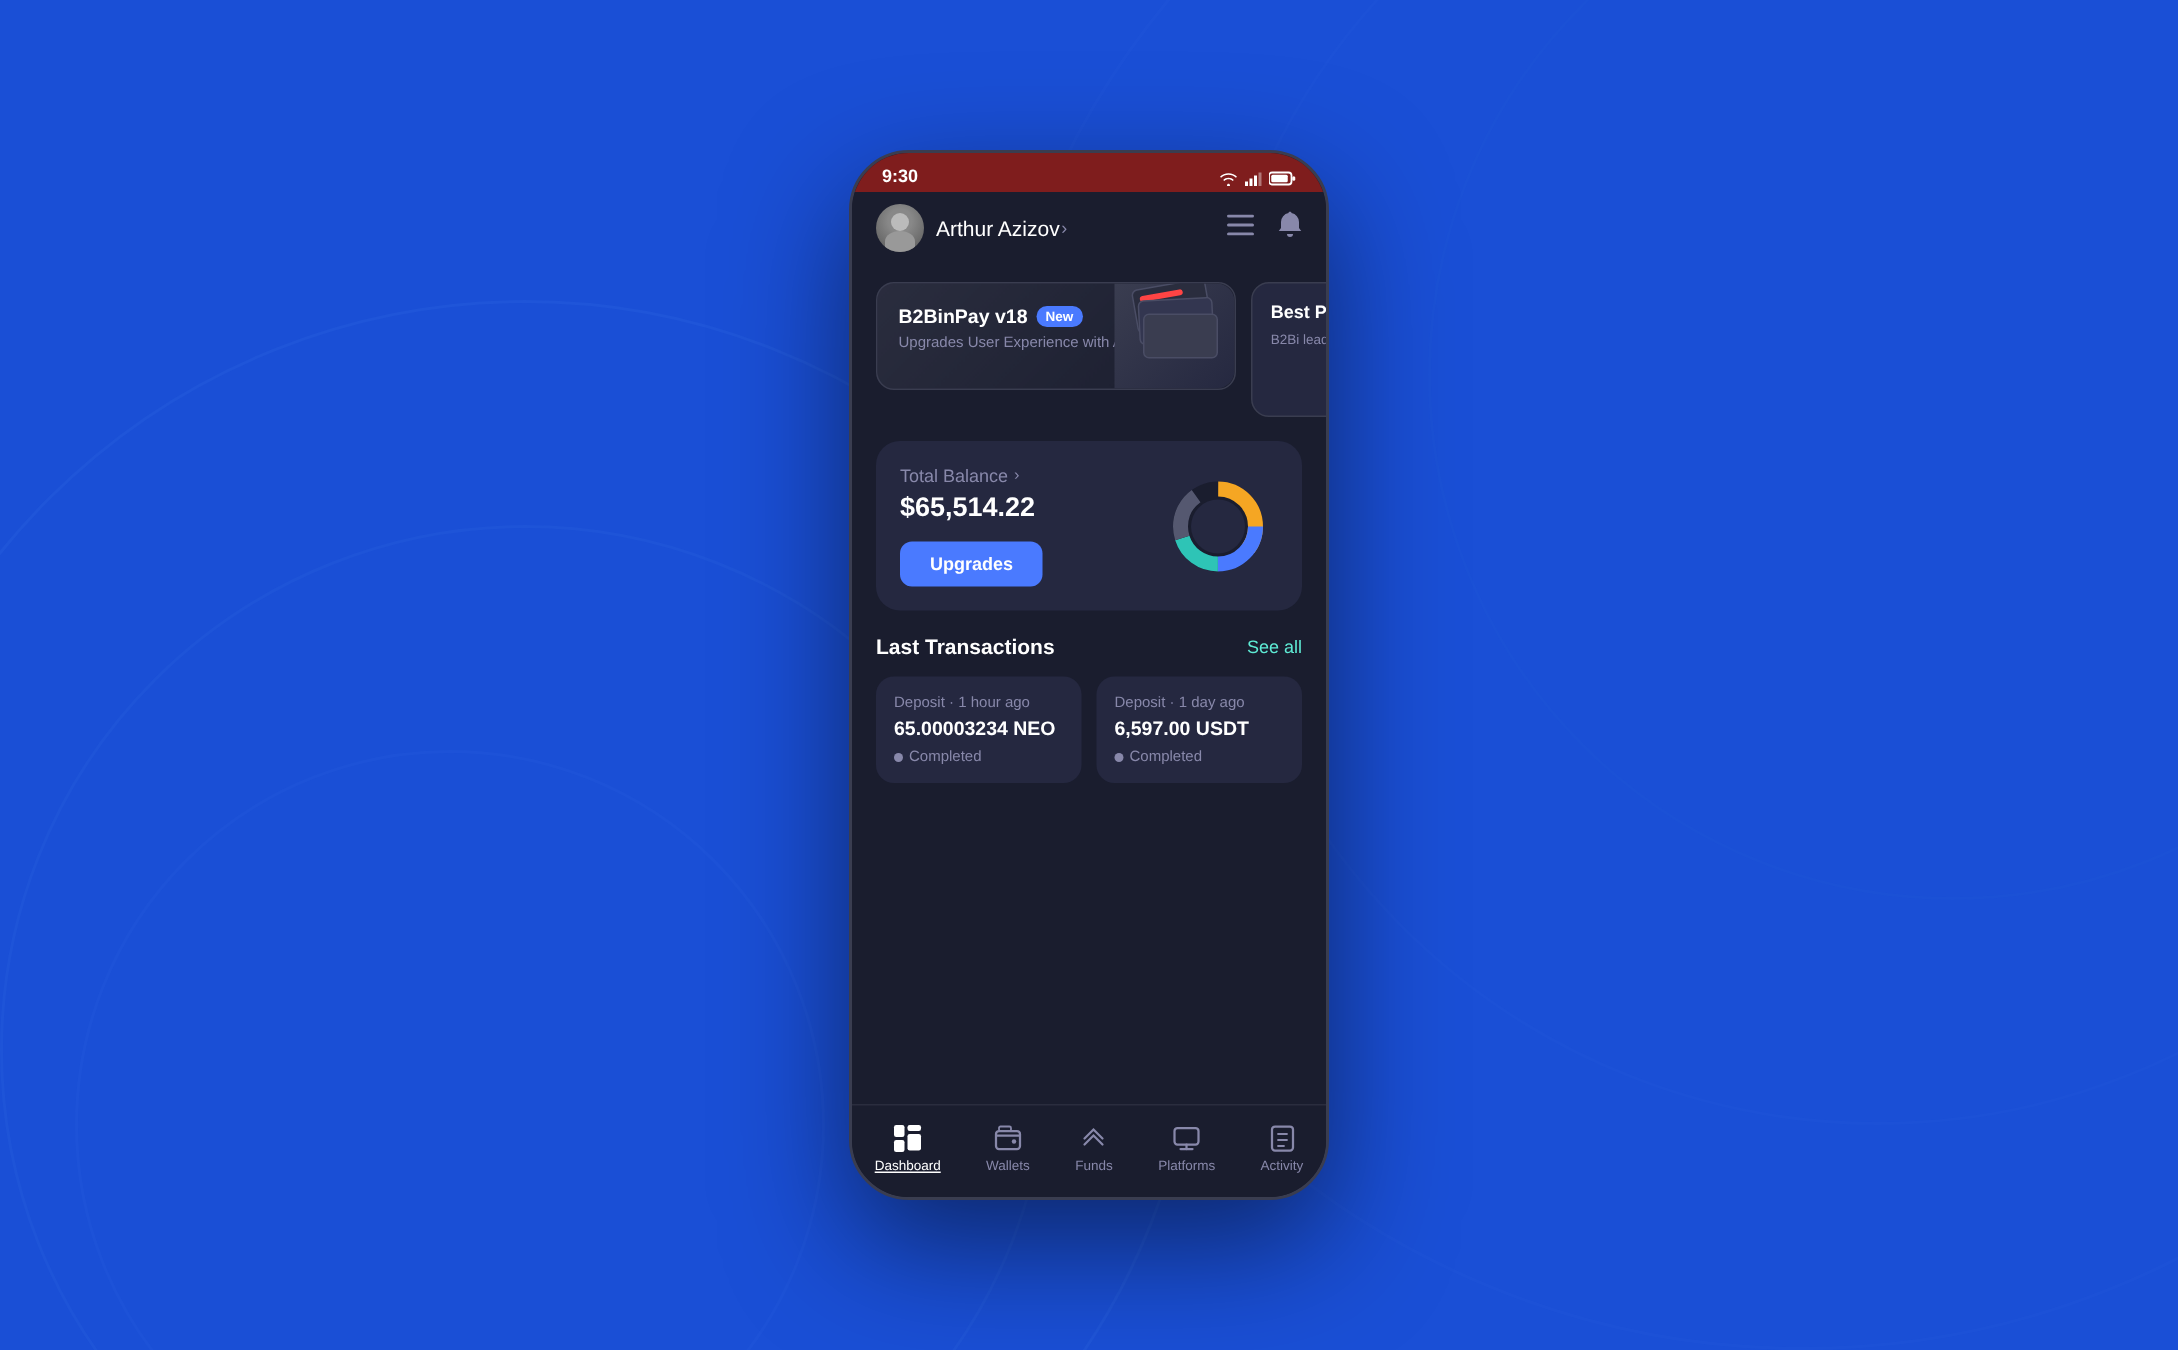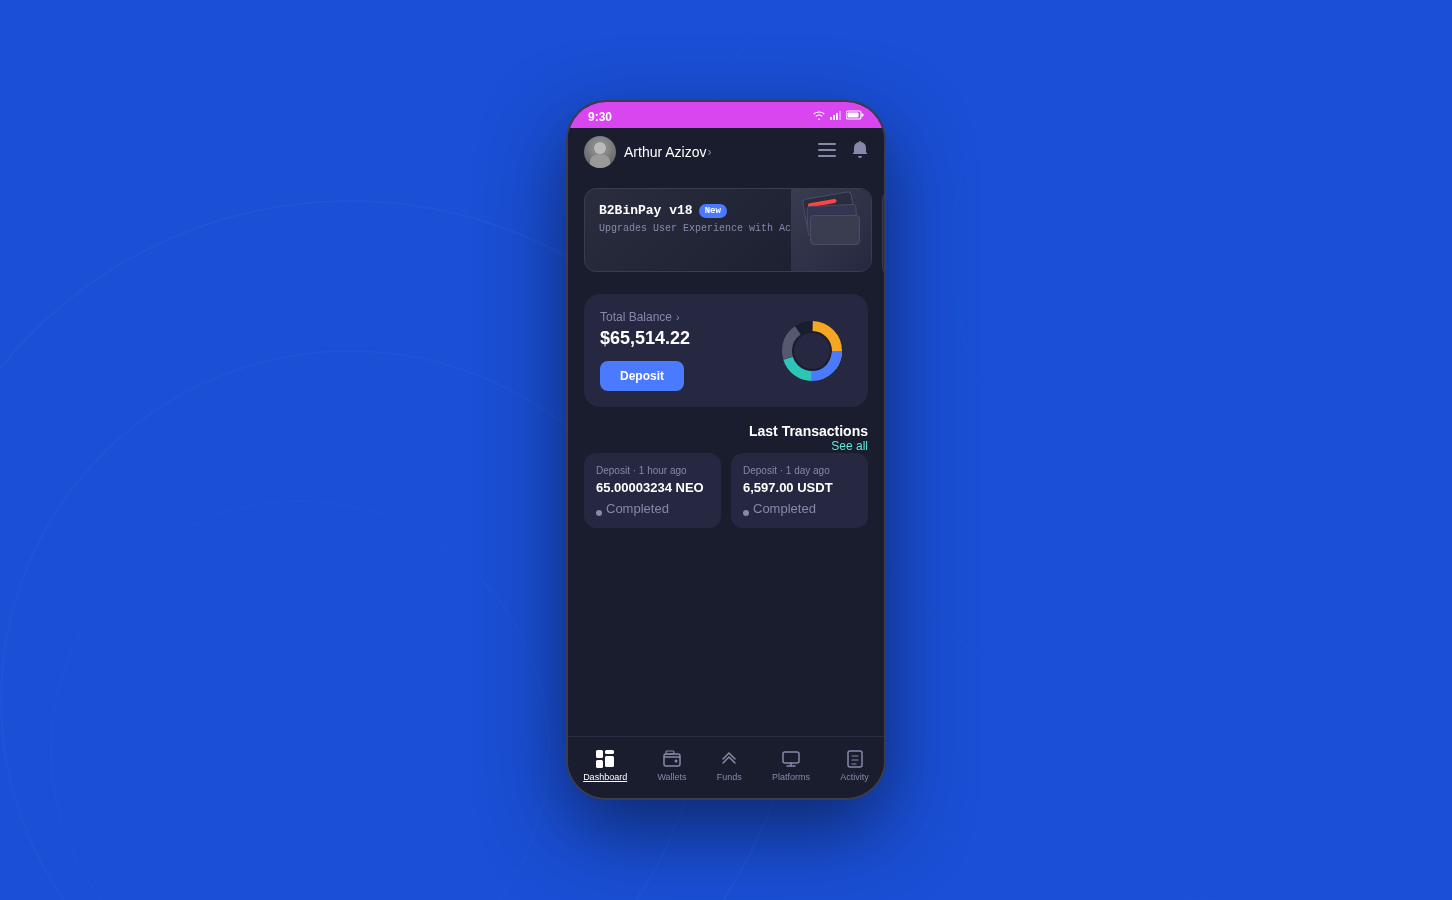--- a/index.html
+++ b/index.html
@@ -40,25 +40,25 @@
       border-radius: 40px;
       border: 2px solid #3a3d50;
       overflow: hidden;
       display: flex;
       flex-direction: column;
       box-shadow: 0 30px 80px rgba(0,0,0,0.5);
     }
 
     
     .status-bar {
-      background: #d946ef;
+      background: #7f1d1d;
       padding: 8px 20px 4px;
       display: flex;
       justify-content: space-between;
-      align-items: flex-start;
+      align-items: flex-end;
     }
 
     .status-time {
       color: #fff;
       font-size: 12px;
       font-weight: 600;
     }
 
     .status-icons {
       display: flex;
@@ -146,27 +146,26 @@
     
     .banner-section {
       padding: 8px 16px;
       display: flex;
       gap: 10px;
       overflow: hidden;
     }
 
     .banner-card {
       min-width: 240px;
-      height: 84px;
+      height: 72px;
       border-radius: 12px;
       padding: 14px;
       position: relative;
       overflow: hidden;
       flex-shrink: 0;
-      font-family: Liberation Mono, monospace;
     }
 
     .banner-card-dark {
       background: linear-gradient(135deg, #2a2d3e 0%, #1a1d2e 100%);
       border: 1px solid #3a3d50;
     }
 
     .banner-title {
       color: #fff;
       font-size: 13px;
@@ -294,22 +293,22 @@
     }
 
     
     .transactions-section {
       padding: 8px 16px 16px;
     }
 
     .transactions-header {
       display: flex;
       justify-content: space-between;
-      align-items: flex-end;
-      flex-direction: column;
+      align-items: center;
+      margin-bottom: 12px;
     }
 
     .transactions-title {
       color: #fff;
       font-size: 14px;
       font-weight: 700;
     }
 
     .see-all {
       color: #5eead4;
@@ -337,23 +336,23 @@
 
     .tx-amount {
       color: #fff;
       font-size: 13px;
       font-weight: 700;
       margin-bottom: 6px;
     }
 
     .tx-status {
       color: #8888aa;
-      font-size: 13px;
-      display: flex;
-      align-items: flex-end;
+      font-size: 10px;
+      display: flex;
+      align-items: center;
       gap: 4px;
     }
 
     .tx-status-dot {
       width: 6px;
       height: 6px;
       border-radius: 50%;
       background: #8888aa;
       display: inline-block;
     }
@@ -491,21 +490,21 @@
         </div>
       </div>
 
       <div class="balance-section">
         <div class="balance-left">
           <div class="balance-label">
             <span>Total Balance</span>
             <span style="color:#8888aa;font-size:11px;">›</span>
           </div>
           <div class="balance-amount">$65,514.22</div>
-          <button class="deposit-btn">Deposit</button>
+          <button class="deposit-btn">Upgrades</button>
         </div>
 
         <svg class="donut-chart" viewBox="0 0 80 80">
 
           <circle cx="40" cy="40" r="30" fill="#1a1d2e" stroke="none"></circle>
 
           <circle cx="40" cy="40" r="25" fill="none" stroke="#f5a623" stroke-width="10" stroke-dasharray="54.95 102.05" stroke-dashoffset="39.25"></circle>
 
           <circle cx="40" cy="40" r="25" fill="none" stroke="#4a7aff" stroke-width="10" stroke-dasharray="39.25 117.75" stroke-dashoffset="0"></circle>
 

